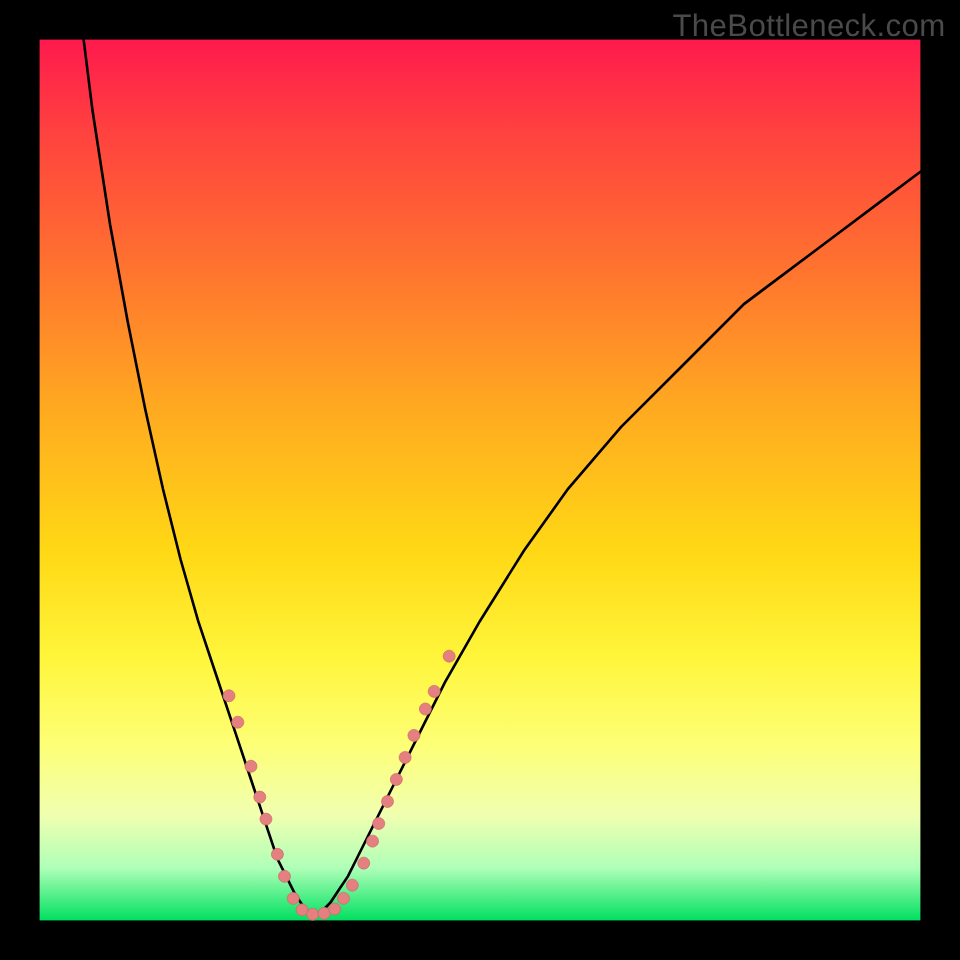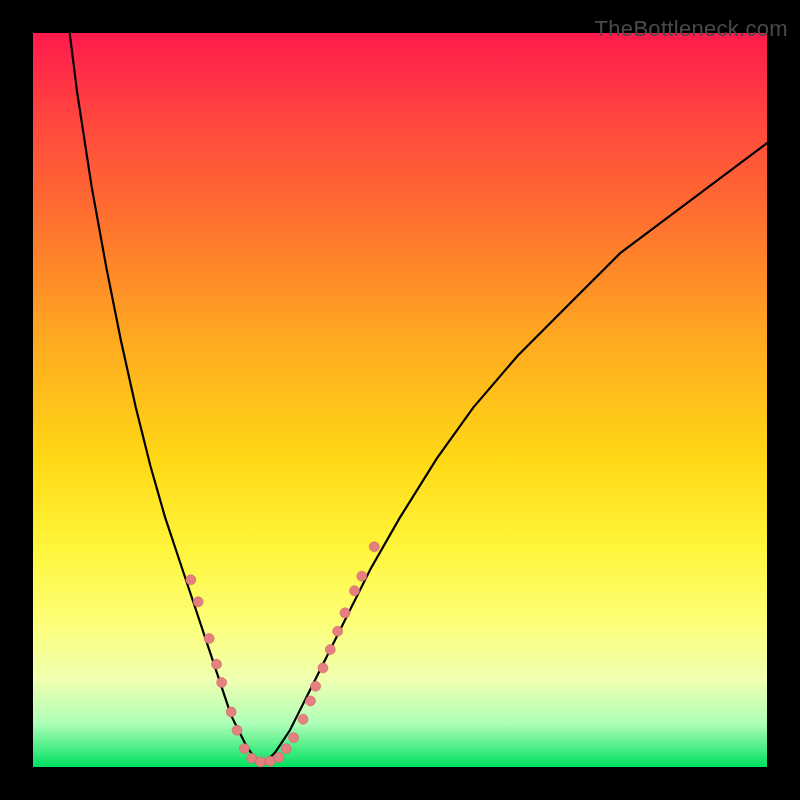--- a/index.html
+++ b/index.html
@@ -35,24 +35,24 @@
       #ffd815 58%,
       #fff53a 70%,
       #fdff76 80%,
       #f0ffb0 88%,
       #b0ffb8 94%,
       #00e060 100%
     );
   }
   .watermark {
     position: absolute;
-    top: 16px;
+    top: 6px;
     right: 12px;
     color: #4a4a4a;
-    font-size: 22px;
+    font-size: 26px;
     font-weight: 500;
     letter-spacing: 0.3px;
     user-select: none;
   }
   svg.overlay {
     position: absolute;
     left: 33px;
     top: 33px;
     width: 734px;
     height: 734px;

